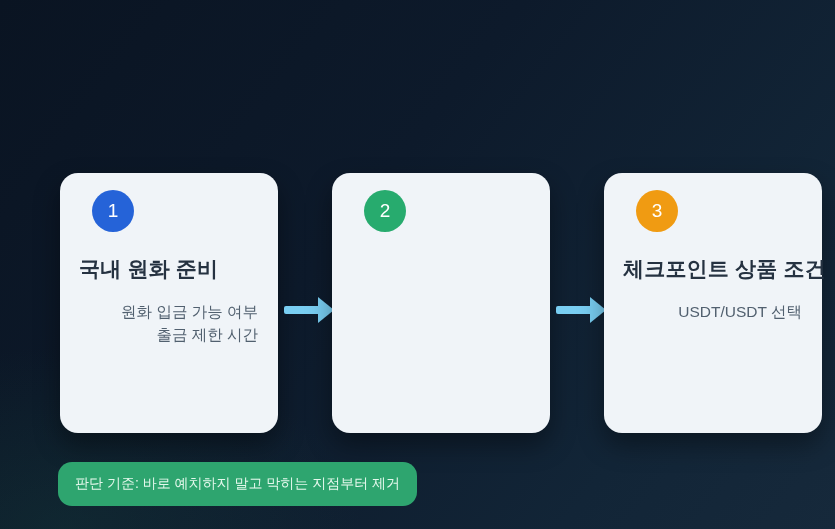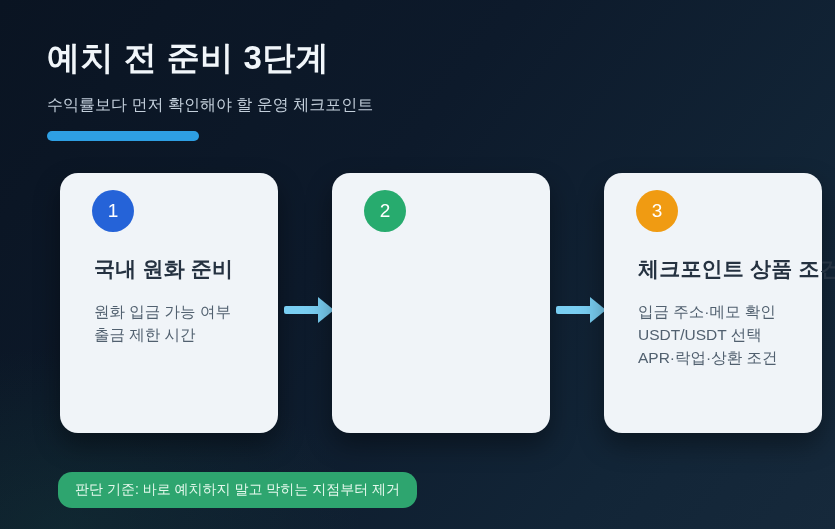--- a/index.html
+++ b/index.html
@@ -59,28 +59,28 @@
     border-radius: 50%;
     margin-left: 14px;
     display: flex;
     align-items: center;
     justify-content: center;
     color: #ffffff;
     font-size: 19px;
     font-weight: 400;
   }
   .card-title {
-    margin: 23px 0 0 16px;
+    margin: 23px 0 0 1px;
     font-size: 21px;
     font-weight: 600;
     color: #253241;
     letter-spacing: 0.2px;
     white-space: nowrap;
   }
-  .card-list { margin: 17px 0 8px 16px; }
+  .card-list { margin: 17px 0 8px 16px; text-align: right; }
   .card-list-item {
     font-size: 15.5px;
     line-height: 23px;
     color: #51606f;
     white-space: nowrap;
   }
 
   
   .arrow {
     position: absolute;
@@ -107,42 +107,37 @@
     height: 0;
     border-top: 13px solid transparent;
     border-bottom: 13px solid transparent;
     border-left: 16px solid #79cef2;
   }
 
   
   .note-pill {
     position: absolute;
     left: 58px;
-    top: 472px;
-    height: 36px;
+    top: 462px;
+    height: 44px;
     display: inline-flex;
     align-items: center;
     padding: 0 17px;
     border-radius: 14px;
     background: #2ea56f;
     font-size: 14px;
     color: #e4f8ec;
     white-space: nowrap;
   }
 </style>
 </head>
 <body>
 
 <div class="slide">
 
-  <div class="header">
-    <div class="title">예치 전 준비 3단계</div>
-    <div class="subtitle">수익률보다 먼저 확인해야 할 운영 체크포인트</div>
-    <div class="accent-bar"></div>
-  </div>
 
   <div class="card card-1">
     <div class="step-circle" style="background: rgb(37, 99, 216);">1</div>
     <div class="card-title">국내 원화 준비</div>
     <div class="card-list">
       <div class="card-list-item">원화 입금 가능 여부</div>
       <div class="card-list-item">출금 제한 시간</div>
     </div>
   </div>
 
@@ -157,21 +152,19 @@
 
   <div class="arrow arrow-2">
     <div class="shaft"></div>
     <div class="head"></div>
   </div>
 
   <div class="card card-3">
     <div class="step-circle" style="background: rgb(240, 155, 18);">3</div>
     <div class="card-title">체크포인트 상품 조건</div>
     <div class="card-list">
-      <div class="card-list-item">입금 주소·메모 확인</div>
       <div class="card-list-item">USDT/USDT 선택</div>
-      <div class="card-list-item">APR·락업·상환 조건</div>
     </div>
   </div>
 
   <div class="note-pill">판단 기준: 바로 예치하지 말고 막히는 지점부터 제거</div>
 
 </div>
 
 </body></html>

